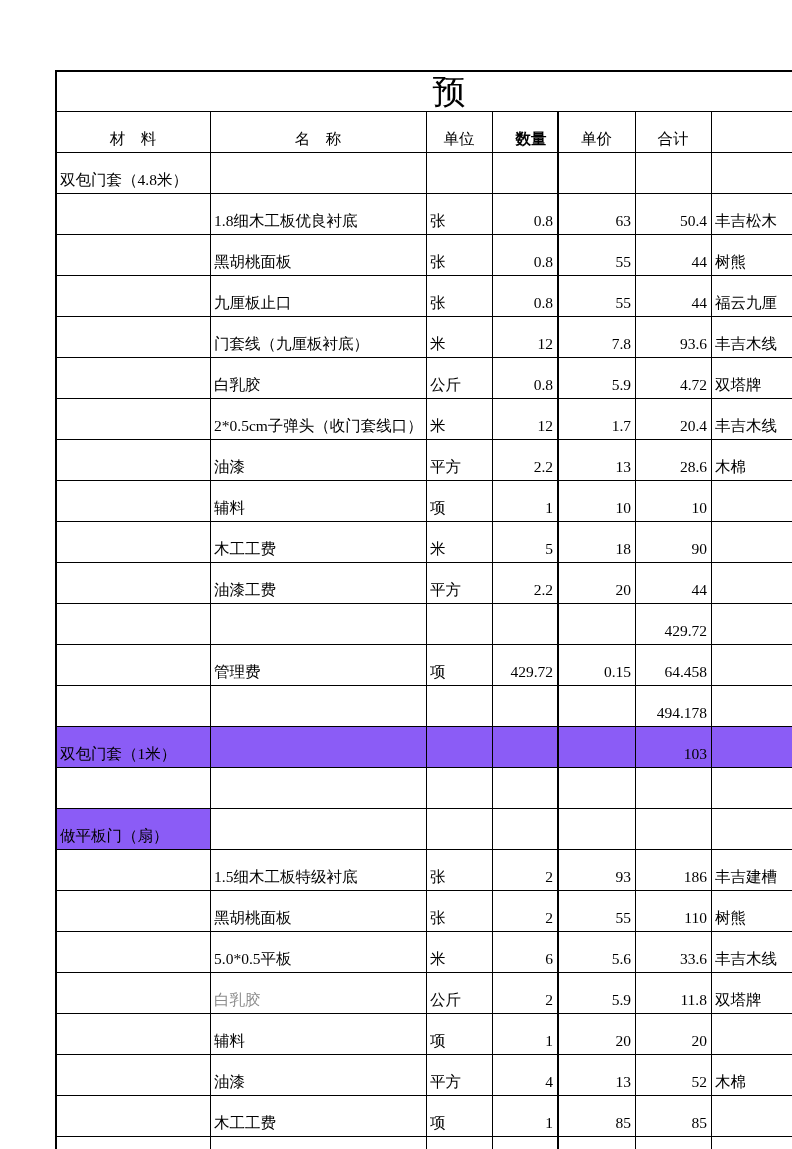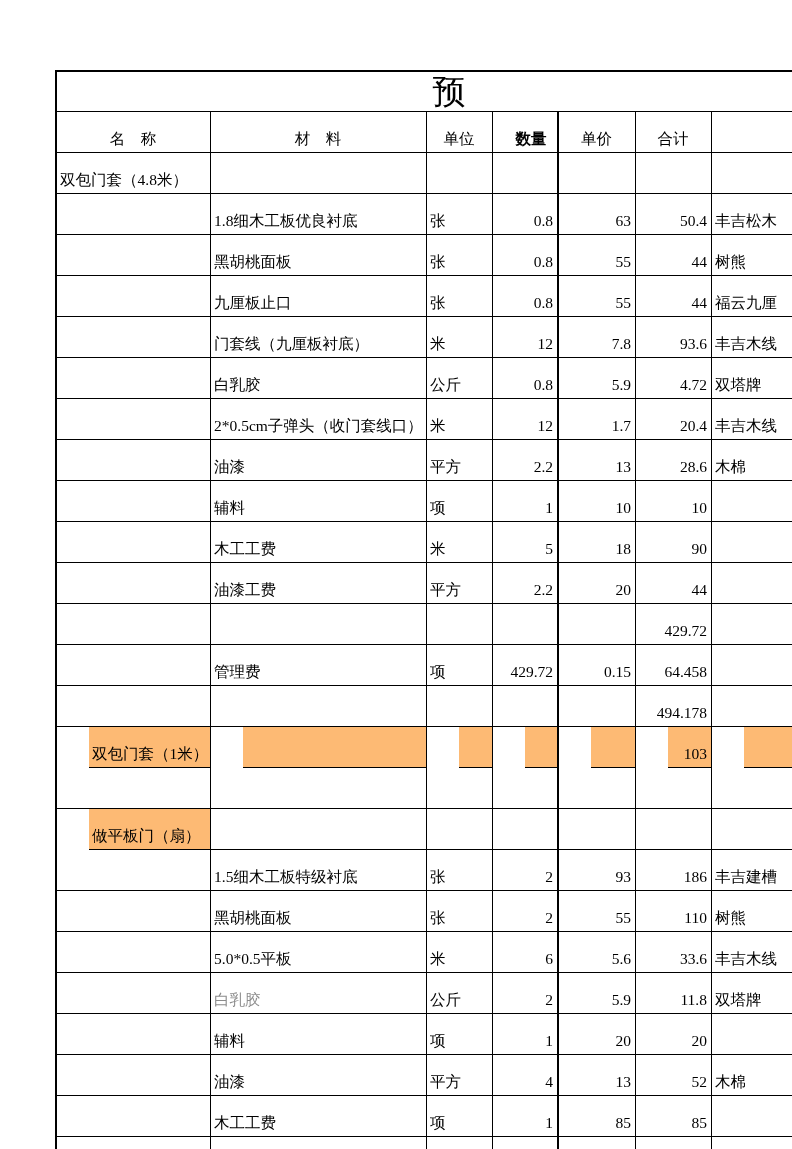--- a/index.html
+++ b/index.html
@@ -31,33 +31,33 @@
     justify-content:center;align-items:center;
     font-size:33px;padding:0;line-height:38px;
   }
   .head{justify-content:center;}
   .num{justify-content:flex-end;}
   .b-thick{border-right-width:2px;}
   .wrap2{
     display:block;width:1.15em;
     word-break:break-all;text-align:center;margin:0 auto;font-weight:bold;
   }
-  .hl{background:#fdba74;margin-left:32px;}
+  .hl{background:#8b5cf6;}
   .muted{color:#8C8C8C;}
   .rows{display:contents;}
   .row{display:contents;}
 </style>
 </head>
 <body>
 
 <div class="sheet">
   <div class="cell title-cell">预</div>
 
+  <div class="cell head">材　料</div>
   <div class="cell head">名　称</div>
-  <div class="cell head">材　料</div>
   <div class="cell head">单位</div>
   <div class="cell head b-thick">
     <span class="wrap2">数量</span>
   </div>
   <div class="cell head">单价</div>
   <div class="cell head">合计</div>
   <div class="cell head"></div>
 
   <div class="rows" id="rows"><div class="row"><div class="cell">双包门套（4.8米）</div><div class="cell"></div><div class="cell"></div><div class="cell num b-thick"></div><div class="cell num"></div><div class="cell num"></div><div class="cell"></div></div><div class="row"><div class="cell"></div><div class="cell">1.8细木工板优良衬底</div><div class="cell">张</div><div class="cell num b-thick">0.8</div><div class="cell num">63</div><div class="cell num">50.4</div><div class="cell">丰吉松木</div></div><div class="row"><div class="cell"></div><div class="cell">黑胡桃面板</div><div class="cell">张</div><div class="cell num b-thick">0.8</div><div class="cell num">55</div><div class="cell num">44</div><div class="cell">树熊</div></div><div class="row"><div class="cell"></div><div class="cell">九厘板止口</div><div class="cell">张</div><div class="cell num b-thick">0.8</div><div class="cell num">55</div><div class="cell num">44</div><div class="cell">福云九厘</div></div><div class="row"><div class="cell"></div><div class="cell">门套线（九厘板衬底）</div><div class="cell">米</div><div class="cell num b-thick">12</div><div class="cell num">7.8</div><div class="cell num">93.6</div><div class="cell">丰吉木线</div></div><div class="row"><div class="cell"></div><div class="cell">白乳胶</div><div class="cell">公斤</div><div class="cell num b-thick">0.8</div><div class="cell num">5.9</div><div class="cell num">4.72</div><div class="cell">双塔牌</div></div><div class="row"><div class="cell"></div><div class="cell">2*0.5cm子弹头（收门套线口）</div><div class="cell">米</div><div class="cell num b-thick">12</div><div class="cell num">1.7</div><div class="cell num">20.4</div><div class="cell">丰吉木线</div></div><div class="row"><div class="cell"></div><div class="cell">油漆</div><div class="cell">平方</div><div class="cell num b-thick">2.2</div><div class="cell num">13</div><div class="cell num">28.6</div><div class="cell">木棉</div></div><div class="row"><div class="cell"></div><div class="cell">辅料</div><div class="cell">项</div><div class="cell num b-thick">1</div><div class="cell num">10</div><div class="cell num">10</div><div class="cell"></div></div><div class="row"><div class="cell"></div><div class="cell">木工工费</div><div class="cell">米</div><div class="cell num b-thick">5</div><div class="cell num">18</div><div class="cell num">90</div><div class="cell"></div></div><div class="row"><div class="cell"></div><div class="cell">油漆工费</div><div class="cell">平方</div><div class="cell num b-thick">2.2</div><div class="cell num">20</div><div class="cell num">44</div><div class="cell"></div></div><div class="row"><div class="cell"></div><div class="cell"></div><div class="cell"></div><div class="cell num b-thick"></div><div class="cell num"></div><div class="cell num">429.72</div><div class="cell"></div></div><div class="row"><div class="cell"></div><div class="cell">管理费</div><div class="cell">项</div><div class="cell num b-thick">429.72</div><div class="cell num">0.15</div><div class="cell num">64.458</div><div class="cell"></div></div><div class="row"><div class="cell"></div><div class="cell"></div><div class="cell"></div><div class="cell num b-thick"></div><div class="cell num"></div><div class="cell num">494.178</div><div class="cell"></div></div><div class="row"><div class="cell hl">双包门套（1米）</div><div class="cell hl"></div><div class="cell hl"></div><div class="cell num b-thick hl"></div><div class="cell num hl"></div><div class="cell num hl">103</div><div class="cell hl"></div></div><div class="row"><div class="cell"></div><div class="cell"></div><div class="cell"></div><div class="cell num b-thick"></div><div class="cell num"></div><div class="cell num"></div><div class="cell"></div></div><div class="row"><div class="cell hl">做平板门（扇）</div><div class="cell"></div><div class="cell"></div><div class="cell num b-thick"></div><div class="cell num"></div><div class="cell num"></div><div class="cell"></div></div><div class="row"><div class="cell"></div><div class="cell">1.5细木工板特级衬底</div><div class="cell">张</div><div class="cell num b-thick">2</div><div class="cell num">93</div><div class="cell num">186</div><div class="cell">丰吉建槽</div></div><div class="row"><div class="cell"></div><div class="cell">黑胡桃面板</div><div class="cell">张</div><div class="cell num b-thick">2</div><div class="cell num">55</div><div class="cell num">110</div><div class="cell">树熊</div></div><div class="row"><div class="cell"></div><div class="cell">5.0*0.5平板</div><div class="cell">米</div><div class="cell num b-thick">6</div><div class="cell num">5.6</div><div class="cell num">33.6</div><div class="cell">丰吉木线</div></div><div class="row"><div class="cell"></div><div class="cell muted">白乳胶</div><div class="cell">公斤</div><div class="cell num b-thick">2</div><div class="cell num">5.9</div><div class="cell num">11.8</div><div class="cell">双塔牌</div></div><div class="row"><div class="cell"></div><div class="cell">辅料</div><div class="cell">项</div><div class="cell num b-thick">1</div><div class="cell num">20</div><div class="cell num">20</div><div class="cell"></div></div><div class="row"><div class="cell"></div><div class="cell">油漆</div><div class="cell">平方</div><div class="cell num b-thick">4</div><div class="cell num">13</div><div class="cell num">52</div><div class="cell">木棉</div></div><div class="row"><div class="cell"></div><div class="cell">木工工费</div><div class="cell">项</div><div class="cell num b-thick">1</div><div class="cell num">85</div><div class="cell num">85</div><div class="cell"></div></div><div class="row"><div class="cell"></div><div class="cell"></div><div class="cell"></div><div class="cell num b-thick"></div><div class="cell num"></div><div class="cell num"></div><div class="cell"></div></div></div>
 </div>

